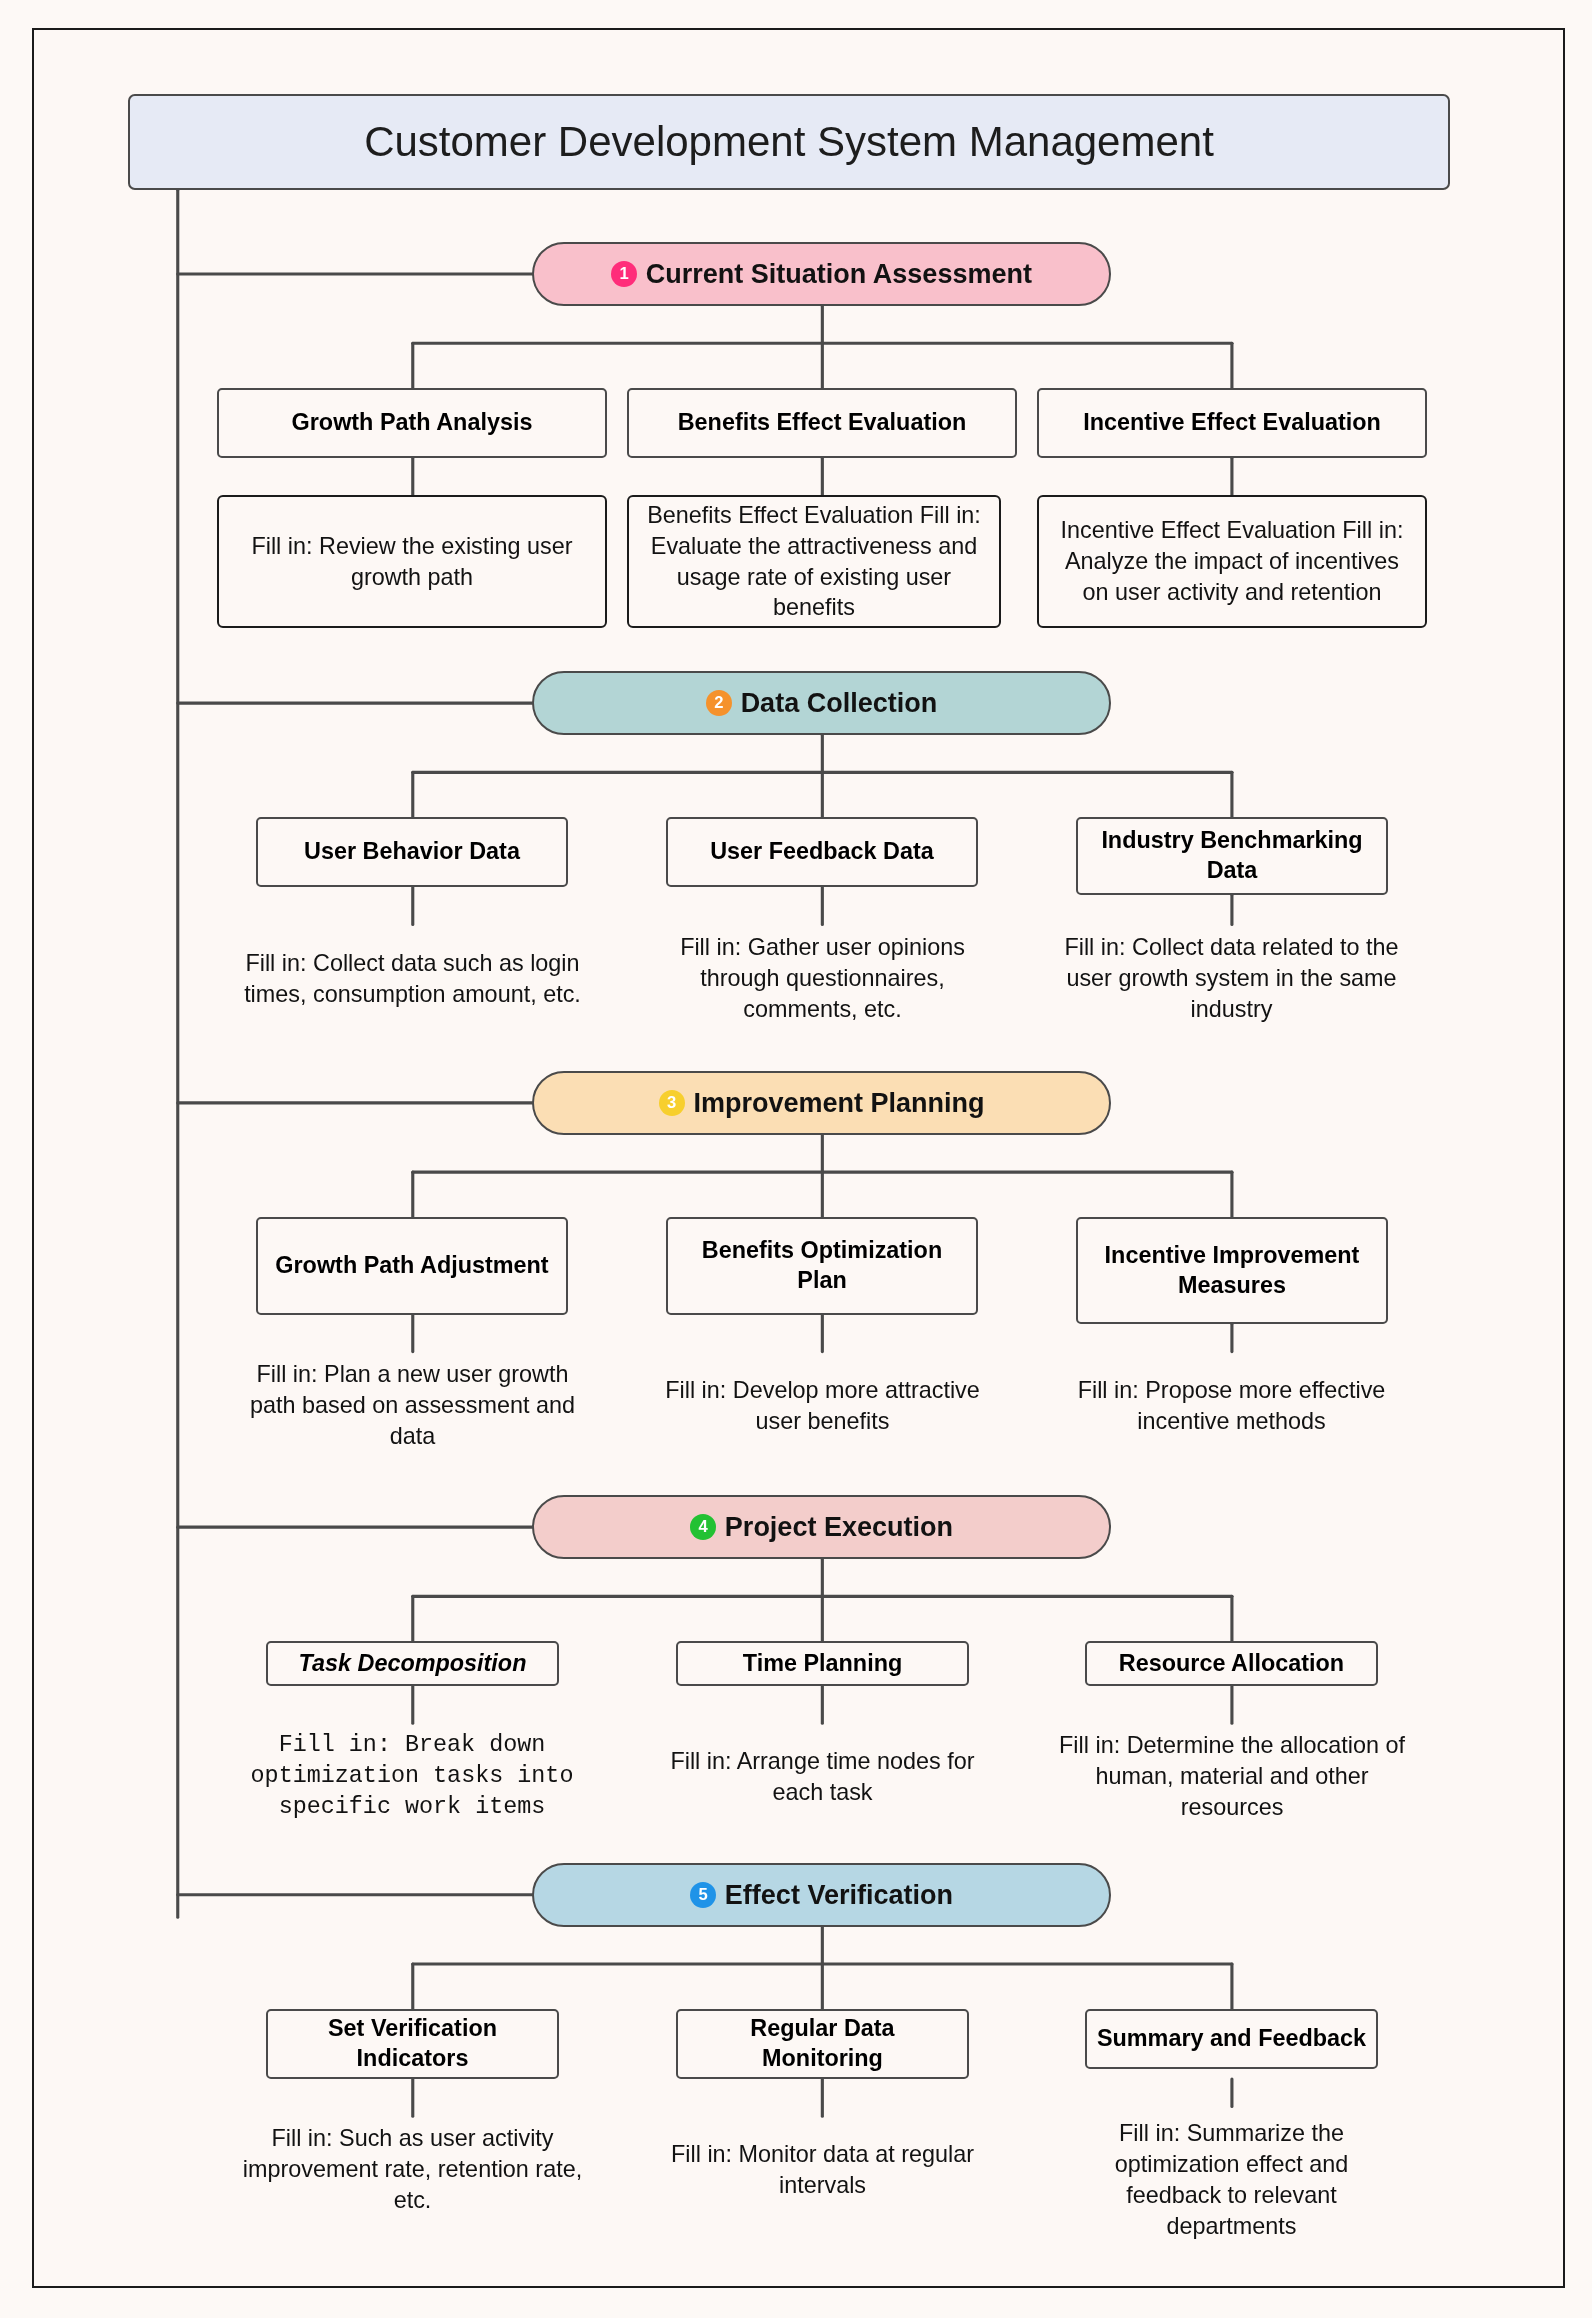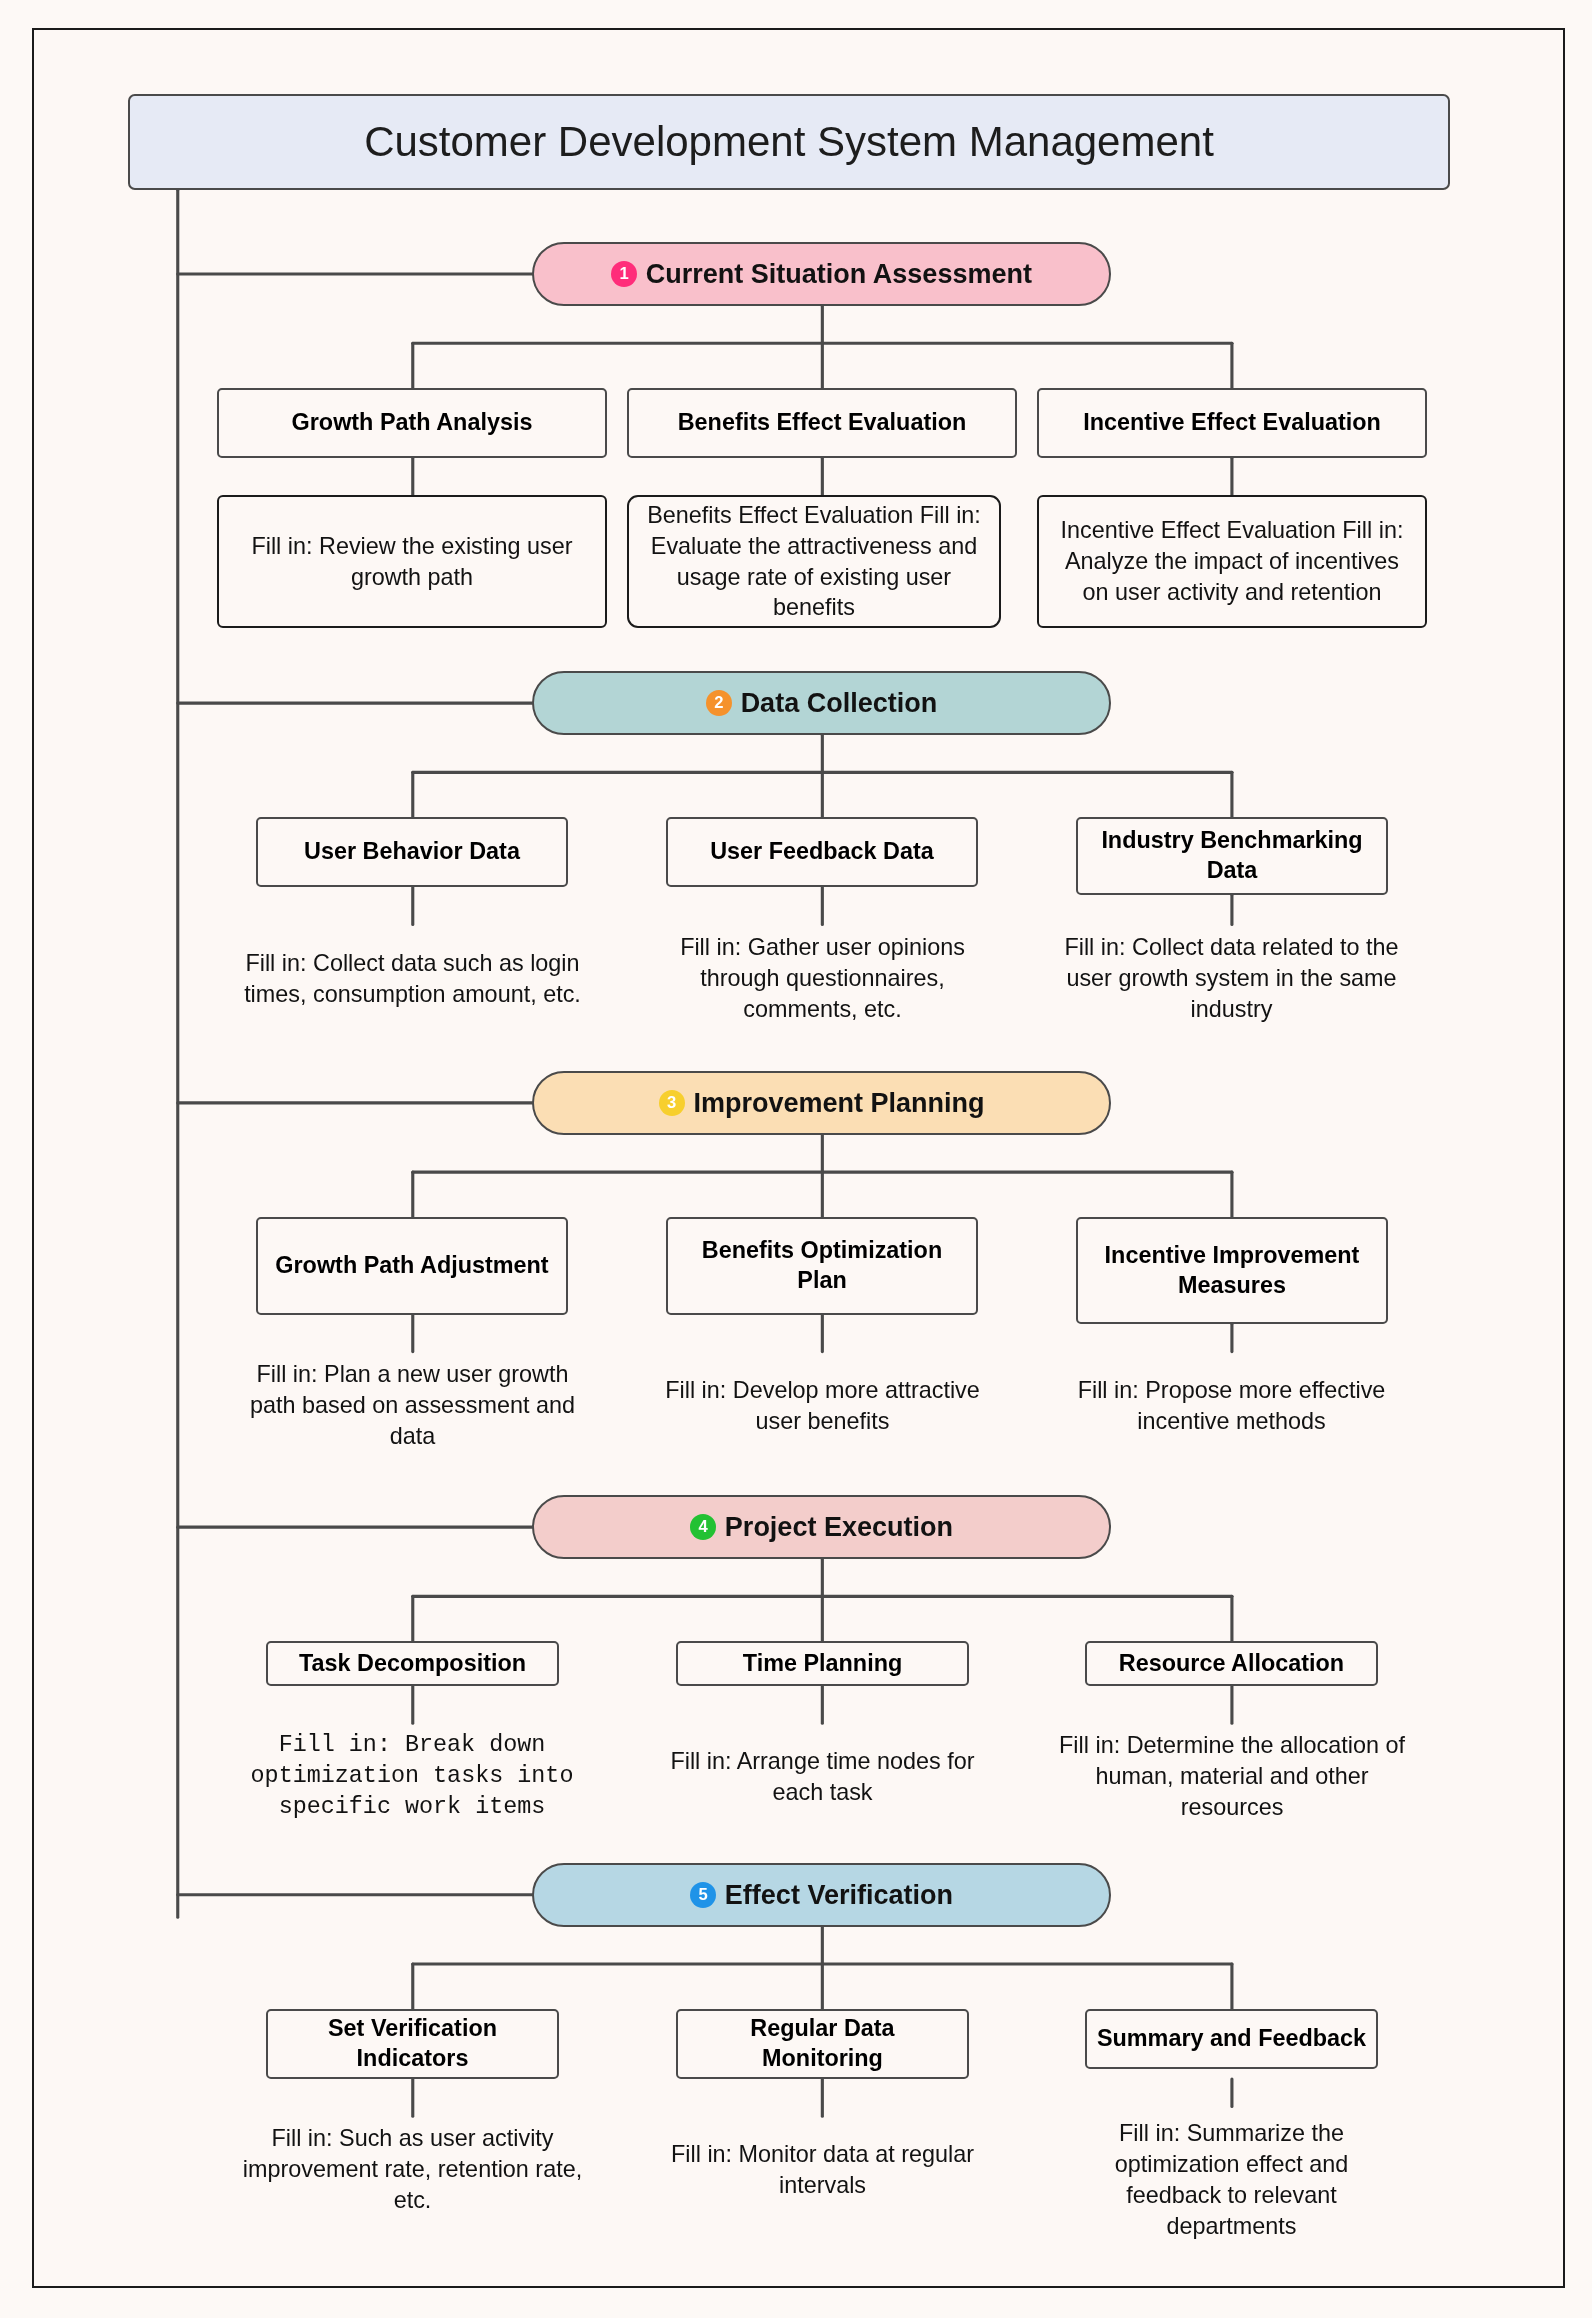--- a/index.html
+++ b/index.html
@@ -218,21 +218,21 @@
   <div class="node-box" style="left:217px; top:388px; width:390px; height:70px;">
     <span class="node-title">Growth Path Analysis</span>
   </div>
   <div class="desc boxed" style="left:217px; top:495px; width:390px; height:133px;">
     <span class="desc-text">Fill in: Review the existing user growth path</span>
   </div>
 
   <div class="node-box" style="left:627px; top:388px; width:390px; height:70px;">
     <span class="node-title">Benefits Effect Evaluation</span>
   </div>
-  <div class="desc boxed" style="left:627px; top:495px; width:374px; height:133px;border-radius:11px;">
+  <div class="desc boxed" style="left:627px; top:495px; width:374px; height:133px;">
     <span class="desc-text">Benefits Effect Evaluation Fill in: Evaluate the attractiveness and usage rate of existing user benefits</span>
   </div>
 
   <div class="node-box" style="left:1037px; top:388px; width:390px; height:70px;">
     <span class="node-title">Incentive Effect Evaluation</span>
   </div>
   <div class="desc boxed" style="left:1037px; top:495px; width:390px; height:133px;">
     <span class="desc-text">Incentive Effect Evaluation Fill in: Analyze the impact of incentives on user activity and retention</span>
   </div>
 
@@ -292,21 +292,21 @@
     <span class="desc-text">Fill in: Propose more effective incentive methods</span>
   </div>
 
   <div class="stage-pill" style="top:1495px; background:#f3cdcb;">
     <span class="stage-label">
       <span class="badge" style="background:#23c133;">4</span>
       <span>Project Execution</span>
     </span>
   </div>
 
-  <div class="node-box" style="left:266px; top:1641px; width:293px; height:45px;">
+  <div class="node-box" style="left:266px; top:1641px; width:293px; height:45px;font-style:italic;">
     <span class="node-title">Task Decomposition</span>
   </div>
   <div class="desc" style="left:222px; top:1723px; width:380px; height:107px;font-family:Liberation Mono, monospace;">
     <span class="desc-text">Fill in: Break down optimization tasks into specific work items</span>
   </div>
 
   <div class="node-box" style="left:676px; top:1641px; width:293px; height:45px;">
     <span class="node-title">Time Planning</span>
   </div>
   <div class="desc" style="left:637px; top:1723px; width:371px; height:107px;">

